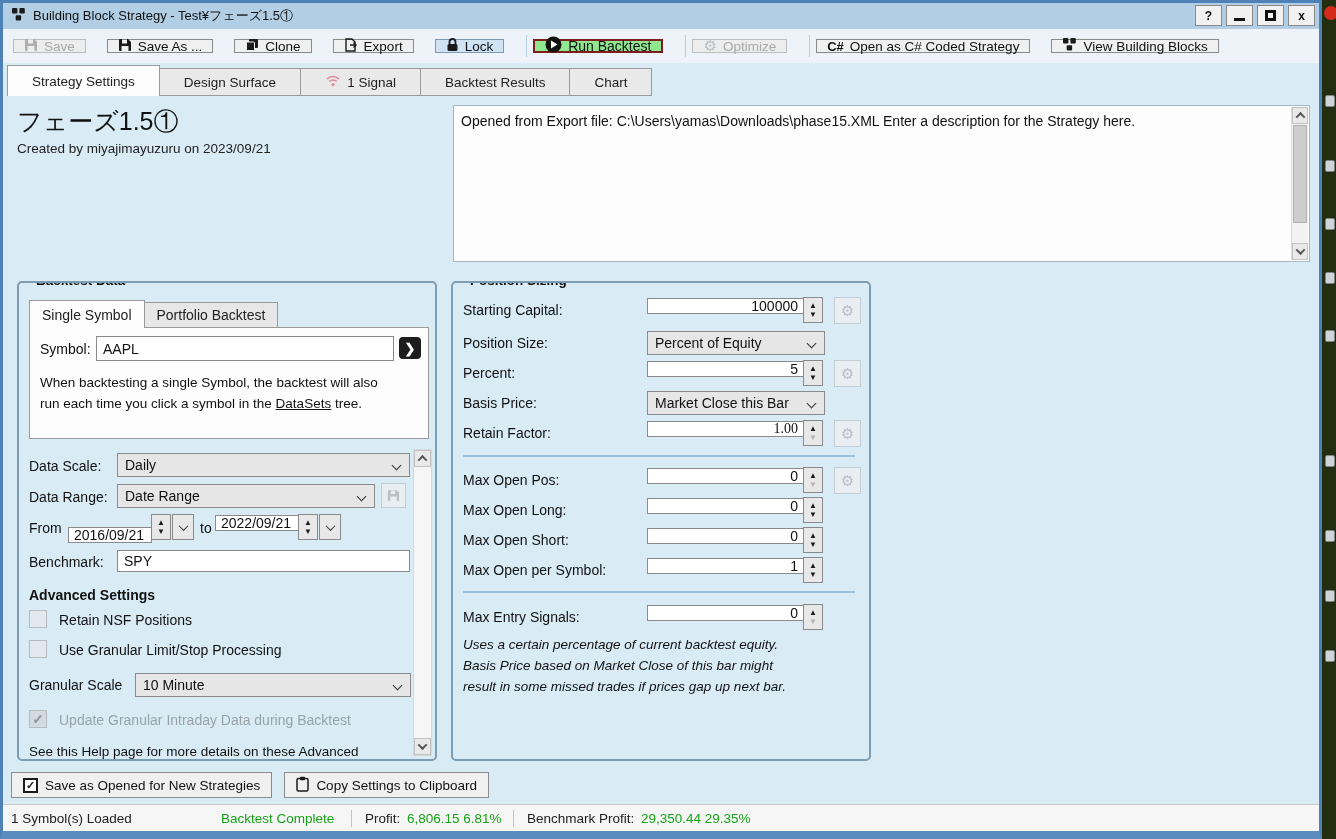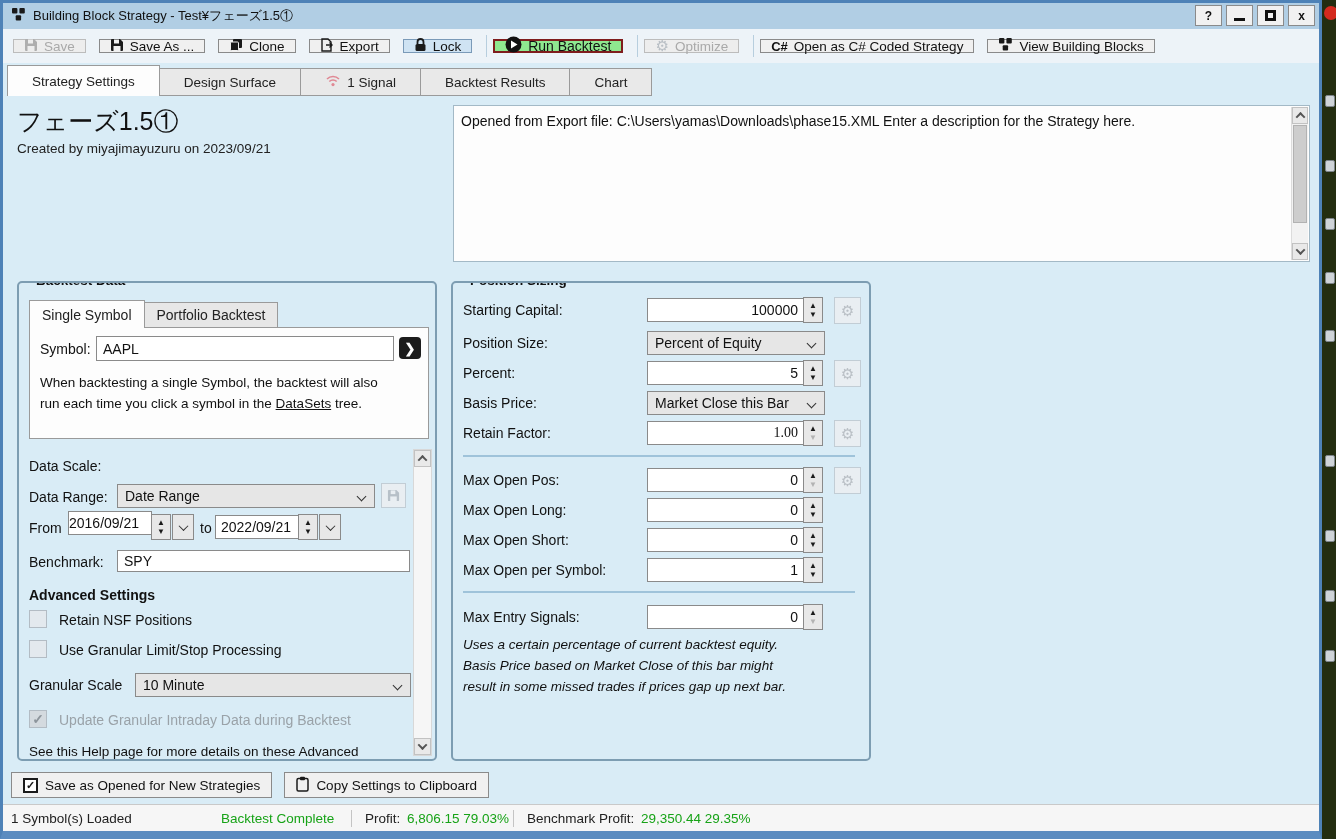--- a/index.html
+++ b/index.html
@@ -22,21 +22,21 @@
   .winbtns { position: absolute; right: 4px; top: 2px; display: flex; gap: 4px; }
   .winbtn { width: 27px; height: 21px; background: #f1f1f1; border: 1px solid #8a8a8a;
             display: flex; align-items: center; justify-content: center; font-size: 12px; font-weight: bold; color: #111; }
   .glyph-min { width: 11px; border-bottom: 3px solid #111; height: 3px; margin-top:8px;}
   .glyph-max { width: 11px; height: 11px; border: 3px solid #111; }
 
   
   .toolbar { position: absolute; left: 0; top: 26px; right: 0; height: 34px; background: #edf3f8;
              display: flex; align-items: center; padding-left: 10px; }
   .tbtn { height: 14px; display: inline-flex; align-items: center; gap: 6px; padding: 0 10px;
-          background: #f0f0f0; border: 1px solid #8a8a8a; font-size: 13.5px; color: #111; margin-right: 13px; white-space: nowrap; }
+          background: #f0f0f0; border: 1px solid #8a8a8a; font-size: 13.5px; color: #111; margin-right: 21px; white-space: nowrap; }
   .tbtn.disabled { background: #ededed; border-color: #bcbcbc; color: #a9a9a9; }
   .tbtn.lock-on { background: #cfe3f3; border-color: #7a9ab8; }
   .tbtn.run { background: #8fe88f; border: 2px solid #7f1d1d; font-size: 14px; }
   .tsep { width: 1px; height: 22px; background: #b7cede; margin: 0 6px 0 1px; }
   .csharp { font-weight: bold; font-size: 13px; }
 
   
   .tabrow { position: absolute; left: 4px; top: 62px; display: flex; align-items: flex-end; }
   .tab { height: 28px; background: #e9e9e9; border: 1px solid #9a9a9a; border-left-width: 0;
          display: inline-flex; align-items: center; gap: 6px; padding: 0 24px; font-size: 13.5px; color: #222; }
@@ -78,21 +78,21 @@
   .ipanel .sym-lbl { position: absolute; left: 10px; top: 13px; font-size: 14px; color: #111; }
   .ipanel .sym-input { position: absolute; left: 66px; top: 8px; width: 298px; height: 25px;
             background: #fff; border: 1px solid #8a8a8a; font-size: 14px; padding-left: 6px; display:flex; align-items:center; color:#111;}
   .gobtn { position: absolute; right: 7px; top: 9px; width: 22px; height: 22px; background: #1c1c1c; border-radius: 4px;
            color: #fff; display: flex; align-items: center; justify-content: center; font-size: 13px; font-weight: bold; }
   .ipanel .note { position: absolute; left: 10px; top: 44px; right: 8px; font-size: 13.5px; color: #111; line-height: 21px; }
   .ipanel .note a { color: #111; text-decoration: underline; }
 
   
   .lbl { position: absolute; font-size: 14px; color: #111; white-space: nowrap; }
-  .field { position: absolute; height: 24px; background: #fff; border: 1px solid #8a8a8a;
+  .field { position: absolute; height: 16px; background: #fff; border: 1px solid #8a8a8a;
            font-size: 14px; color: #111; display: flex; align-items: center; }
   .field.num { justify-content: flex-end; padding-right: 5px; }
   .sel { position: absolute; height: 24px; background: #e6e6e6; border: 1px solid #8a8a8a;
          font-size: 14px; color: #111; display: flex; align-items: center; padding: 0 24px 0 7px; }
   .sel .chev { position: absolute; right: 9px; top: 8px; border-color: #333; border-width: 1.5px; transform: rotate(45deg); width: 7px; height: 7px;}
   .spin { position: absolute; width: 20px; height: 26px; background: #e8e8e8; border: 1px solid #8a8a8a;
           display: flex; flex-direction: column; align-items: center; justify-content: center; line-height: 9px; }
   .spin span { font-size: 8px; color: #1a1a1a; }
   .spin span.off { color: #b3b3b3; }
   .gearbtn { position: absolute; width: 27px; height: 27px; background: #e9eef2; border: 1px solid #c2cdd5;
@@ -282,36 +282,40 @@
         <span class="sym-lbl">Symbol:</span>
         <div class="sym-input">AAPL</div>
         <div class="gobtn">❯</div>
         <div class="note">
           <span>When backtesting a single Symbol, the backtest will also</span><br>
           <span>run each time you click a symbol in the </span><a>DataSets</a><span> tree.</span>
         </div>
       </div>
 
       <span class="lbl" style="left:10px; top:175px;">Data Scale:</span>
+      <div class="sel" style="left:98px; top:170px; width:293px;">
+        <span>Daily</span>
+        <span class="chev"></span>
+      </div>
 
       <span class="lbl" style="left:10px; top:206px;">Data Range:</span>
       <div class="sel" style="left:98px; top:201px; width:258px;">
         <span>Date Range</span>
         <span class="chev"></span>
       </div>
       <div class="gearbtn" style="left:362px; top:200px; width:25px; height:25px;">
         <svg width="13" height="13" viewBox="0 0 14 14">
             <path d="M1 2 a1 1 0 0 1 1-1 h8 l3 3 v8 a1 1 0 0 1 -1 1 h-10 a1 1 0 0 1 -1-1 z" fill="#b7c0c8"></path>
             <rect x="4" y="1.5" width="5" height="4" fill="#e9eef2"></rect>
             <rect x="3.5" y="8" width="7" height="5" fill="#e9eef2"></rect>
           </svg>
       </div>
 
       <span class="lbl" style="left:10px; top:237px;">From</span>
-      <div class="field" style="left:49px; top:228px; width:84px; ">2016/09/21</div>
+      <div class="field" style="left:49px; top:244px; width:84px; padding-left:5px;">2016/09/21</div>
       <div class="spin" style="left:132px; top:231px;">
         <span>▲</span>
         <span>▼</span>
       </div>
       <div class="dropbtn" style="left:153px; top:231px;">
           <span class="chev"></span>
         </div>
       <span class="lbl" style="left:181px; top:237px;">to</span>
       <div class="field" style="left:196px; top:232px; width:84px; padding-left:5px;">2022/09/21</div>
       <div class="spin" style="left:279px; top:231px;">
@@ -462,20 +466,20 @@
             </svg></span>
         <span>Copy Settings to Clipboard</span>
       </div>
     </div>
 
     <div class="statusbar">
       <span class="dark" style="left:8px;">1 Symbol(s) Loaded</span>
       <span class="green" style="left:218px;">Backtest Complete</span>
       <div class="st-sep" style="left:348px;"></div>
       <span class="dark" style="left:362px;">Profit:</span>
-      <span class="green" style="left:404px;">6,806.15 79.03%</span>
+      <span class="green" style="left:404px;">6,806.15 6.81%</span>
       <div class="st-sep" style="left:510px;"></div>
       <span class="dark" style="left:524px;">Benchmark Profit:</span>
       <span class="green" style="left:638px;">29,350.44 29.35%</span>
     </div>
 
   </div>
 </div>
 
 </body></html>

